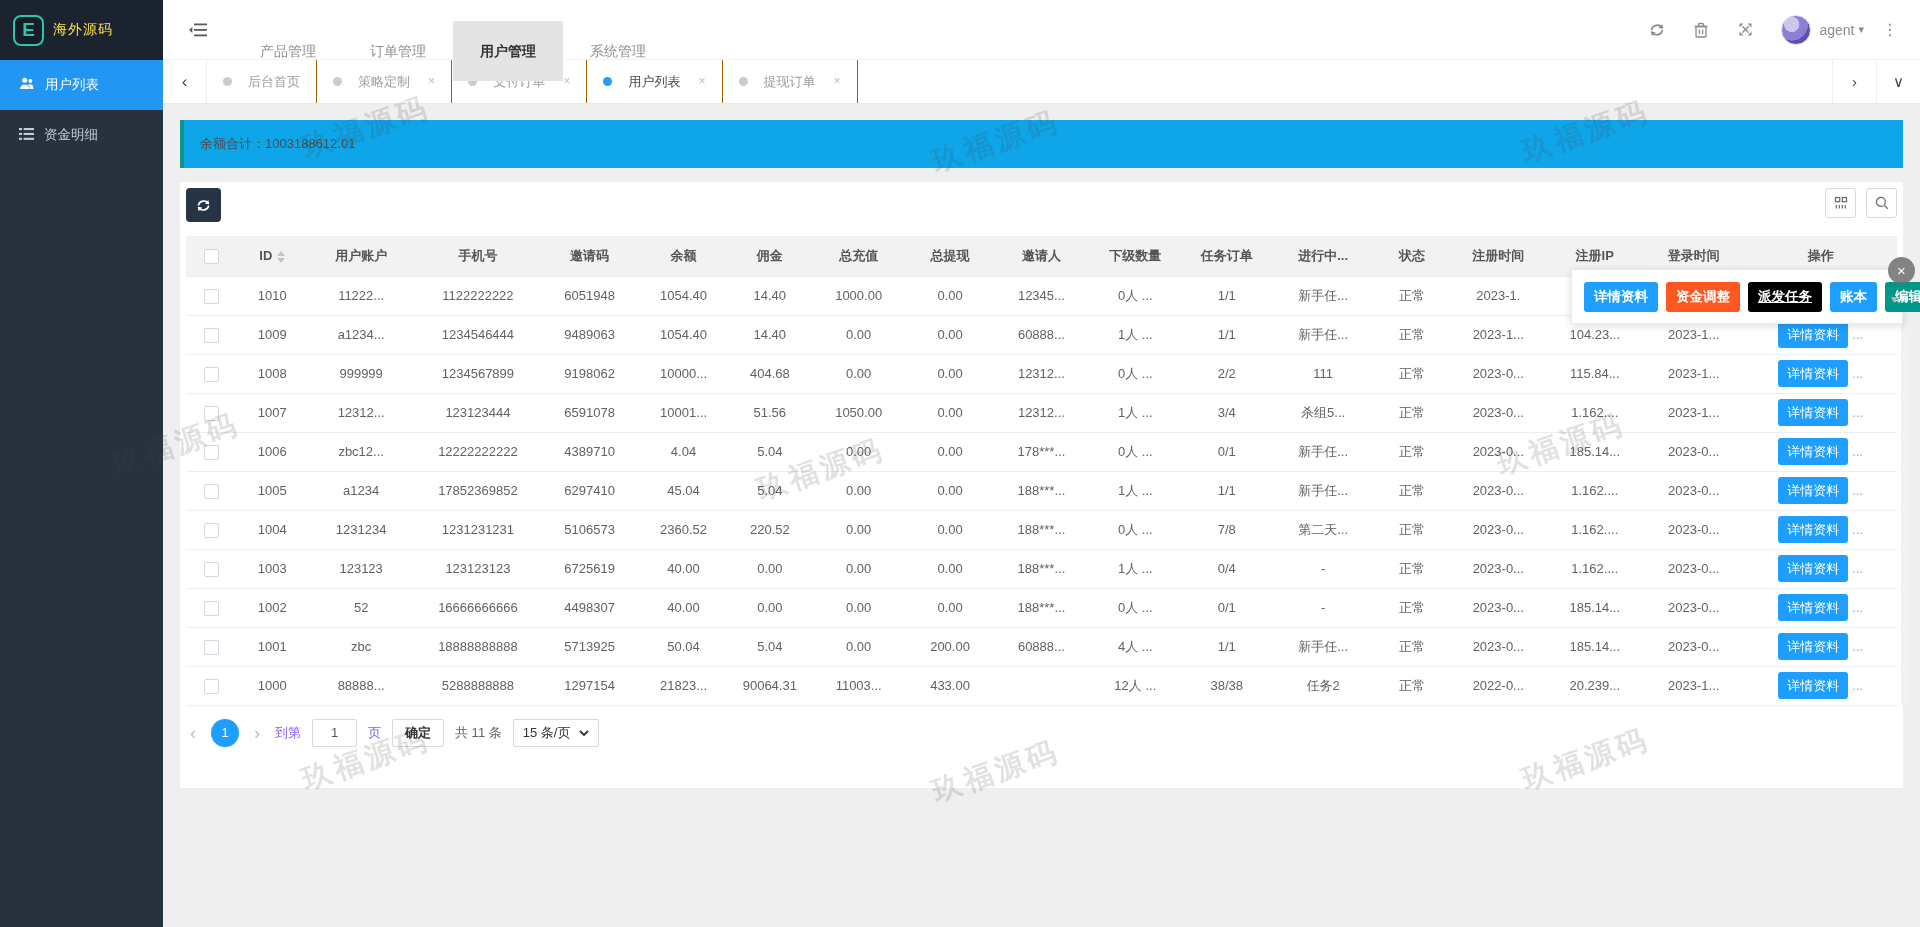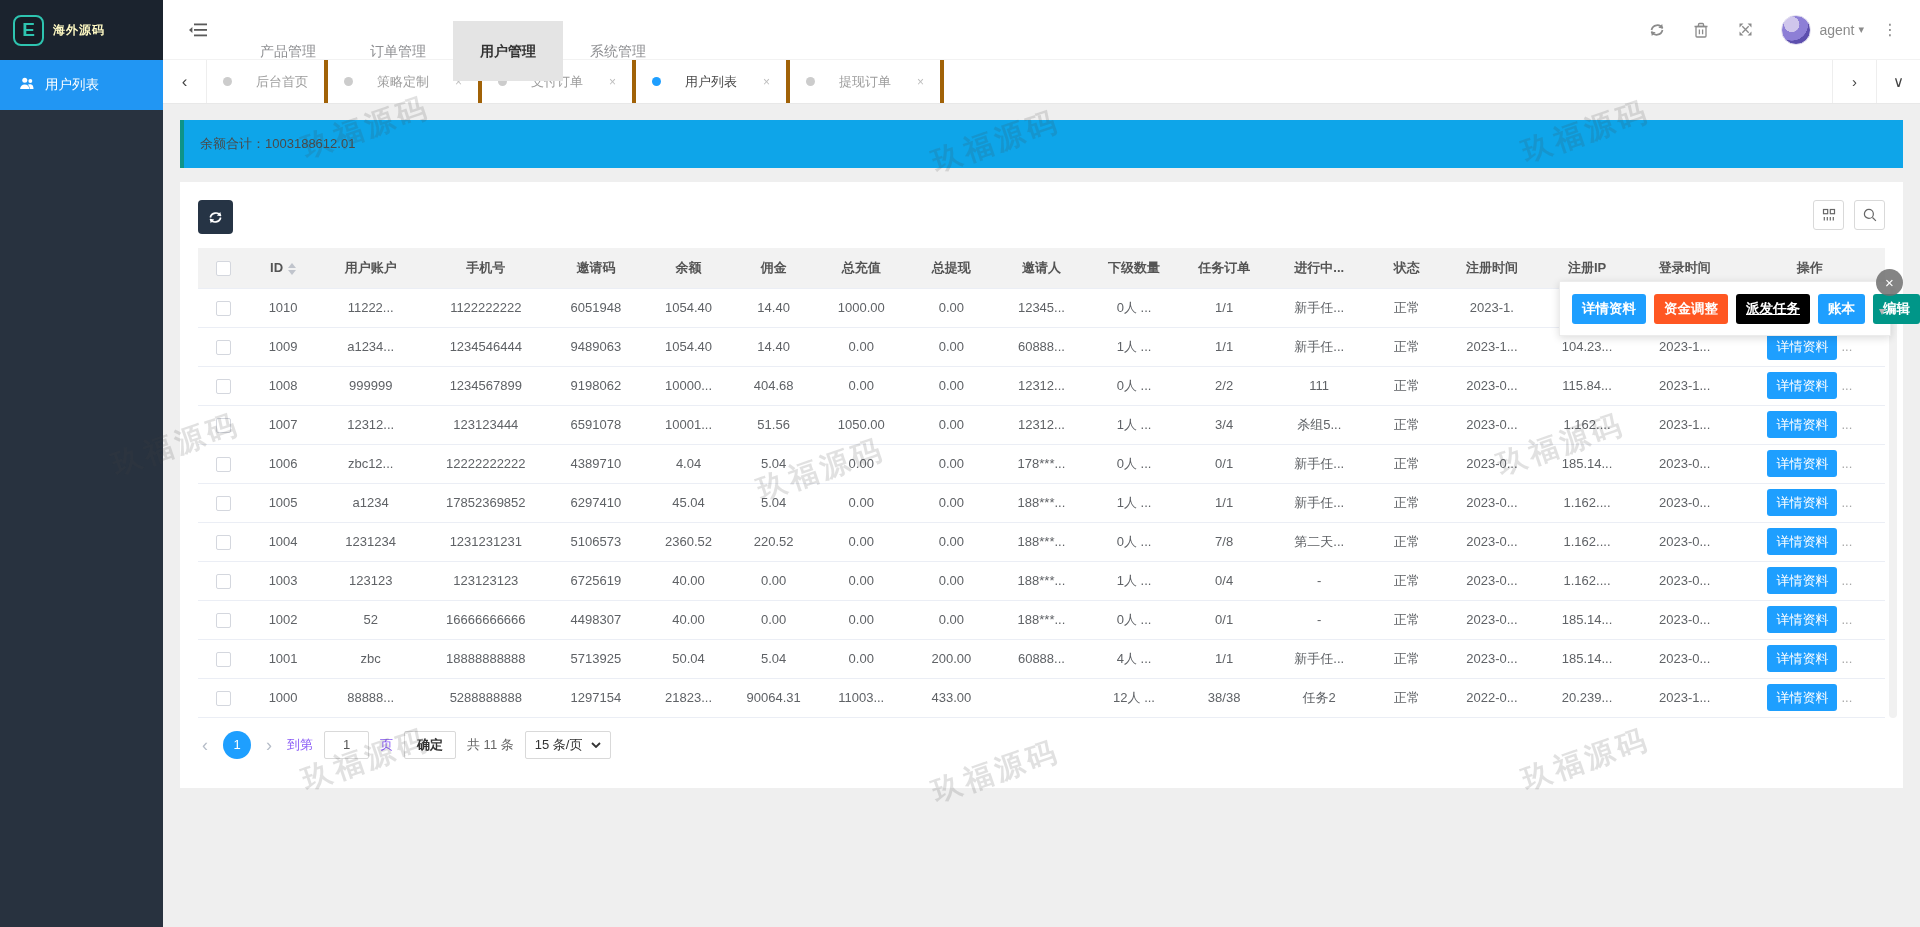--- a/index.html
+++ b/index.html
@@ -5,21 +5,21 @@
   *{margin:0;padding:0;box-sizing:border-box;}
   html,body{width:1920px;height:927px;overflow:hidden;background:#efefef;
     font-family:"Liberation Sans","DejaVu Sans",sans-serif;}
   .app{position:relative;width:1920px;height:927px;}
 
   
   .sidebar{position:absolute;left:0;top:0;width:163px;height:100%;background:#28323F;z-index:5;}
   .logo{height:60px;background:#1B232E;display:flex;align-items:center;gap:9px;padding-left:13px;}
   .logo-badge{width:31px;height:31px;border:2px solid #2EC4B0;border-radius:8px;color:#2EC4B0;
     font-weight:bold;font-size:19px;display:flex;align-items:center;justify-content:center;background:#161d26;}
-  .logo-name{color:#fef9c3;font-size:12px;font-weight:bold;letter-spacing:1px;}
+  .logo-name{color:#fde047;font-size:14px;font-weight:normal;letter-spacing:1px;}
   .side-item{height:50px;display:flex;align-items:center;gap:10px;padding-left:19px;color:#c7ccd3;
     font-size:13.5px;cursor:pointer;}
   .side-item.active{background:#2196F3;color:#fff;}
   .side-item svg{flex:none;}
 
   
   .topbar{position:absolute;left:163px;top:0;right:0;height:60px;background:#fff;display:flex;
     align-items:center;z-index:4;border-bottom:1px solid #f2f2f2;}
   .fold-btn{padding:0 26px;color:#5a5a5a;display:flex;align-items:center;cursor:pointer;height:100%;}
   .nav-item{height:60px;line-height:60px;padding:0 27px;font-size:14px;color:#8f9093;cursor:pointer;}
@@ -32,34 +32,34 @@
   .username{font-size:14px;color:#8b8b8b;cursor:pointer;}
   .user-caret{font-size:11px;color:#8b8b8b;margin:0 10px 0 4px;cursor:pointer;}
   .dots{font-size:16px;color:#8b8b8b;padding:0 8px;cursor:pointer;letter-spacing:0;}
 
   
   .tabbar{position:absolute;left:163px;top:60px;right:0;height:44px;background:#fff;display:flex;
     align-items:stretch;z-index:3;border-bottom:1px solid #e8e8e8;}
   .tab-nav-btn{width:44px;display:flex;align-items:center;justify-content:center;color:#444;
     font-size:17px;border-right:1px solid #eee;cursor:pointer;}
   .tabs{display:flex;flex:1;}
-  .tab{display:flex;align-items:center;gap:24px;padding:0 16px;border-right:4px solid #a16207;
-    font-size:13px;color:#9c9c9c;cursor:pointer;white-space:nowrap;}
+  .tab{display:flex;align-items:center;gap:16px;padding:0 16px;border-right:1px solid #a16207;
+    font-size:13px;color:#9c9c9c;cursor:pointer;white-space:nowrap;font-family:Liberation Mono, monospace;}
   .tab .dot{width:9px;height:9px;border-radius:50%;background:#ccc;}
   .tab.active{color:#4a4a4a;}
   .tab.active .dot{background:#1E9FFF;}
   .tab .tab-close{color:#bdbdbd;font-size:12px;margin-left:2px;}
   .tabbar-right{display:flex;}
   .tabbar-right .tab-nav-btn{border-right:none;border-left:1px solid #eee;font-size:15px;}
 
   
   .content{position:absolute;left:163px;top:104px;right:0;bottom:0;background:#efefef;padding:16px 17px;}
   .summary-bar{height:48px;background:#0ea5e9;border-left:4px solid #0E9488;display:flex;align-items:center;
     padding-left:16px;font-size:13px;color:#4a4a4a;margin-bottom:14px;}
-  .card{background:#fff;padding:18px;height:606px;position:relative;}
+  .card{background:#fff;padding:6px;height:606px;position:relative;}
   .card-toolbar{display:flex;justify-content:space-between;align-items:flex-start;}
   .refresh-btn{width:35px;height:34px;background:#263445;border:none;border-radius:4px;color:#fff;
     display:flex;align-items:center;justify-content:center;cursor:pointer;}
   .toolbar-right{display:flex;gap:10px;}
   .tool-btn{width:31px;height:30px;background:#fff;border:1px solid #d9d9d9;border-radius:3px;color:#666;
     display:flex;align-items:center;justify-content:center;cursor:pointer;}
 
   
   .table-wrap{margin-top:14px;position:relative;}
   table{width:100%;border-collapse:collapse;table-layout:fixed;}
@@ -119,20 +119,31 @@
     </div>
     <nav class="side-menu">
         <div class="side-item active">
           <span class="side-ic"><svg viewBox="0 0 16 14" width="16" height="13" fill="currentColor">
               <circle cx="5.6" cy="3.6" r="2.7"></circle>
               <circle cx="11.6" cy="4.3" r="2.1"></circle>
               <path d="M0.6 13c0-3.1 2.2-5 5-5s5 1.9 5 5z"></path>
               <path d="M11 13c0-2.2-.8-3.8-2.2-4.7 1-.8 4.3-.8 5.4.9.6 1 .8 2.4.8 3.8z"></path>
             </svg></span>
           <span>用户列表</span>
+        </div>
+        <div class="side-item">
+          <span class="side-ic"><svg viewBox="0 0 15 12" width="15" height="12" fill="currentColor">
+              <rect x="0" y="0" width="3" height="2.1"></rect>
+              <rect x="4.6" y="0" width="10.4" height="2.1"></rect>
+              <rect x="0" y="4.9" width="3" height="2.1"></rect>
+              <rect x="4.6" y="4.9" width="10.4" height="2.1"></rect>
+              <rect x="0" y="9.8" width="3" height="2.1"></rect>
+              <rect x="4.6" y="9.8" width="10.4" height="2.1"></rect>
+            </svg></span>
+          <span>资金明细</span>
         </div>
       </nav>
   </aside>
 
   <header class="topbar">
     <span class="fold-btn">
       <svg viewBox="0 0 18 14" width="18" height="14" fill="currentColor">
           <rect x="5" y="0.5" width="13" height="1.8"></rect>
           <rect x="5" y="6" width="13" height="1.8"></rect>
           <rect x="5" y="11.5" width="13" height="1.8"></rect>

